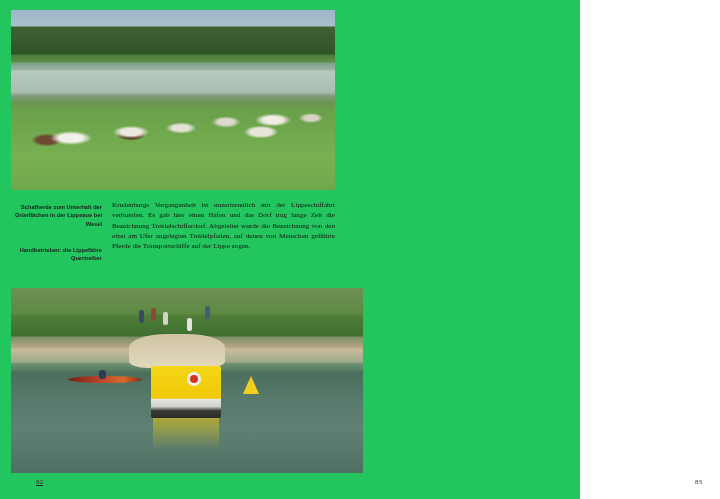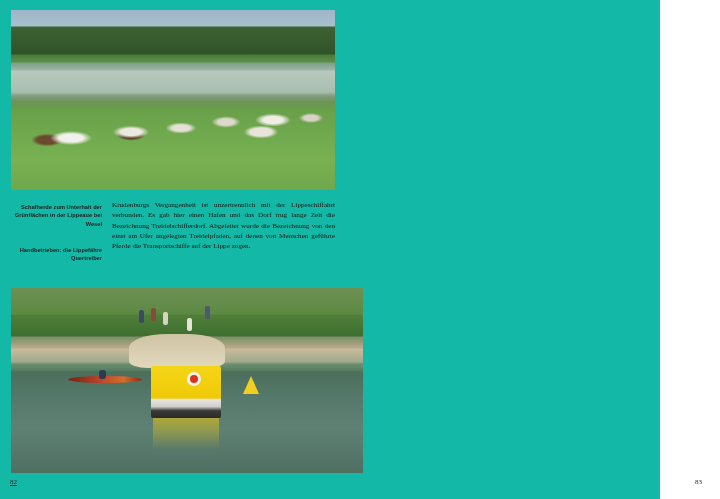--- a/index.html
+++ b/index.html
@@ -2,21 +2,21 @@
 <html><head>
 <meta charset="utf-8">
 <style>
   * { box-sizing: border-box; margin: 0; padding: 0; }
   html, body {
     width: 720px; height: 499px;
     background: #ffffff;
     font-family: "Liberation Serif", serif;
     overflow: hidden;
   }
-  .spread { position: relative; width: 660px; height: 499px; background: #14b8a6; }
+  .spread { position: relative; width: 580px; height: 499px; background: #22c55e; }
 
   
   .page-left { position: absolute; left: 0; top: 0; width: 366px; height: 499px; }
   .page-right { position: absolute; left: 366px; top: 0; width: 354px; height: 499px; }
 
   
   .photo { position: absolute; overflow: hidden; background: #cfd8c8; }
 
   .photo-sheep {
     left: 11px; top: 10px; width: 324px; height: 180px;
@@ -96,21 +96,21 @@
   }
   .col-left-body { left: 112px; top: 200px; width: 223px; }
   .body-col p { margin: 0; text-indent: 0; }
 
   
   .folio {
     position: absolute; bottom: 13px;
     font-family: "Liberation Serif", serif;
     font-size: 7px; color: #2a2a28;
   }
-  .folio-left { left: 10px; text-decoration: underline; }
+  .folio-left { left: 36px; text-decoration: underline; }
   .folio-right { right: 18px; margin-left: 8px; }
 </style>
 </head>
 <body>
 
 <div class="spread">
 
   <div class="page-left">
 
     <div class="photo photo-sheep"></div>

